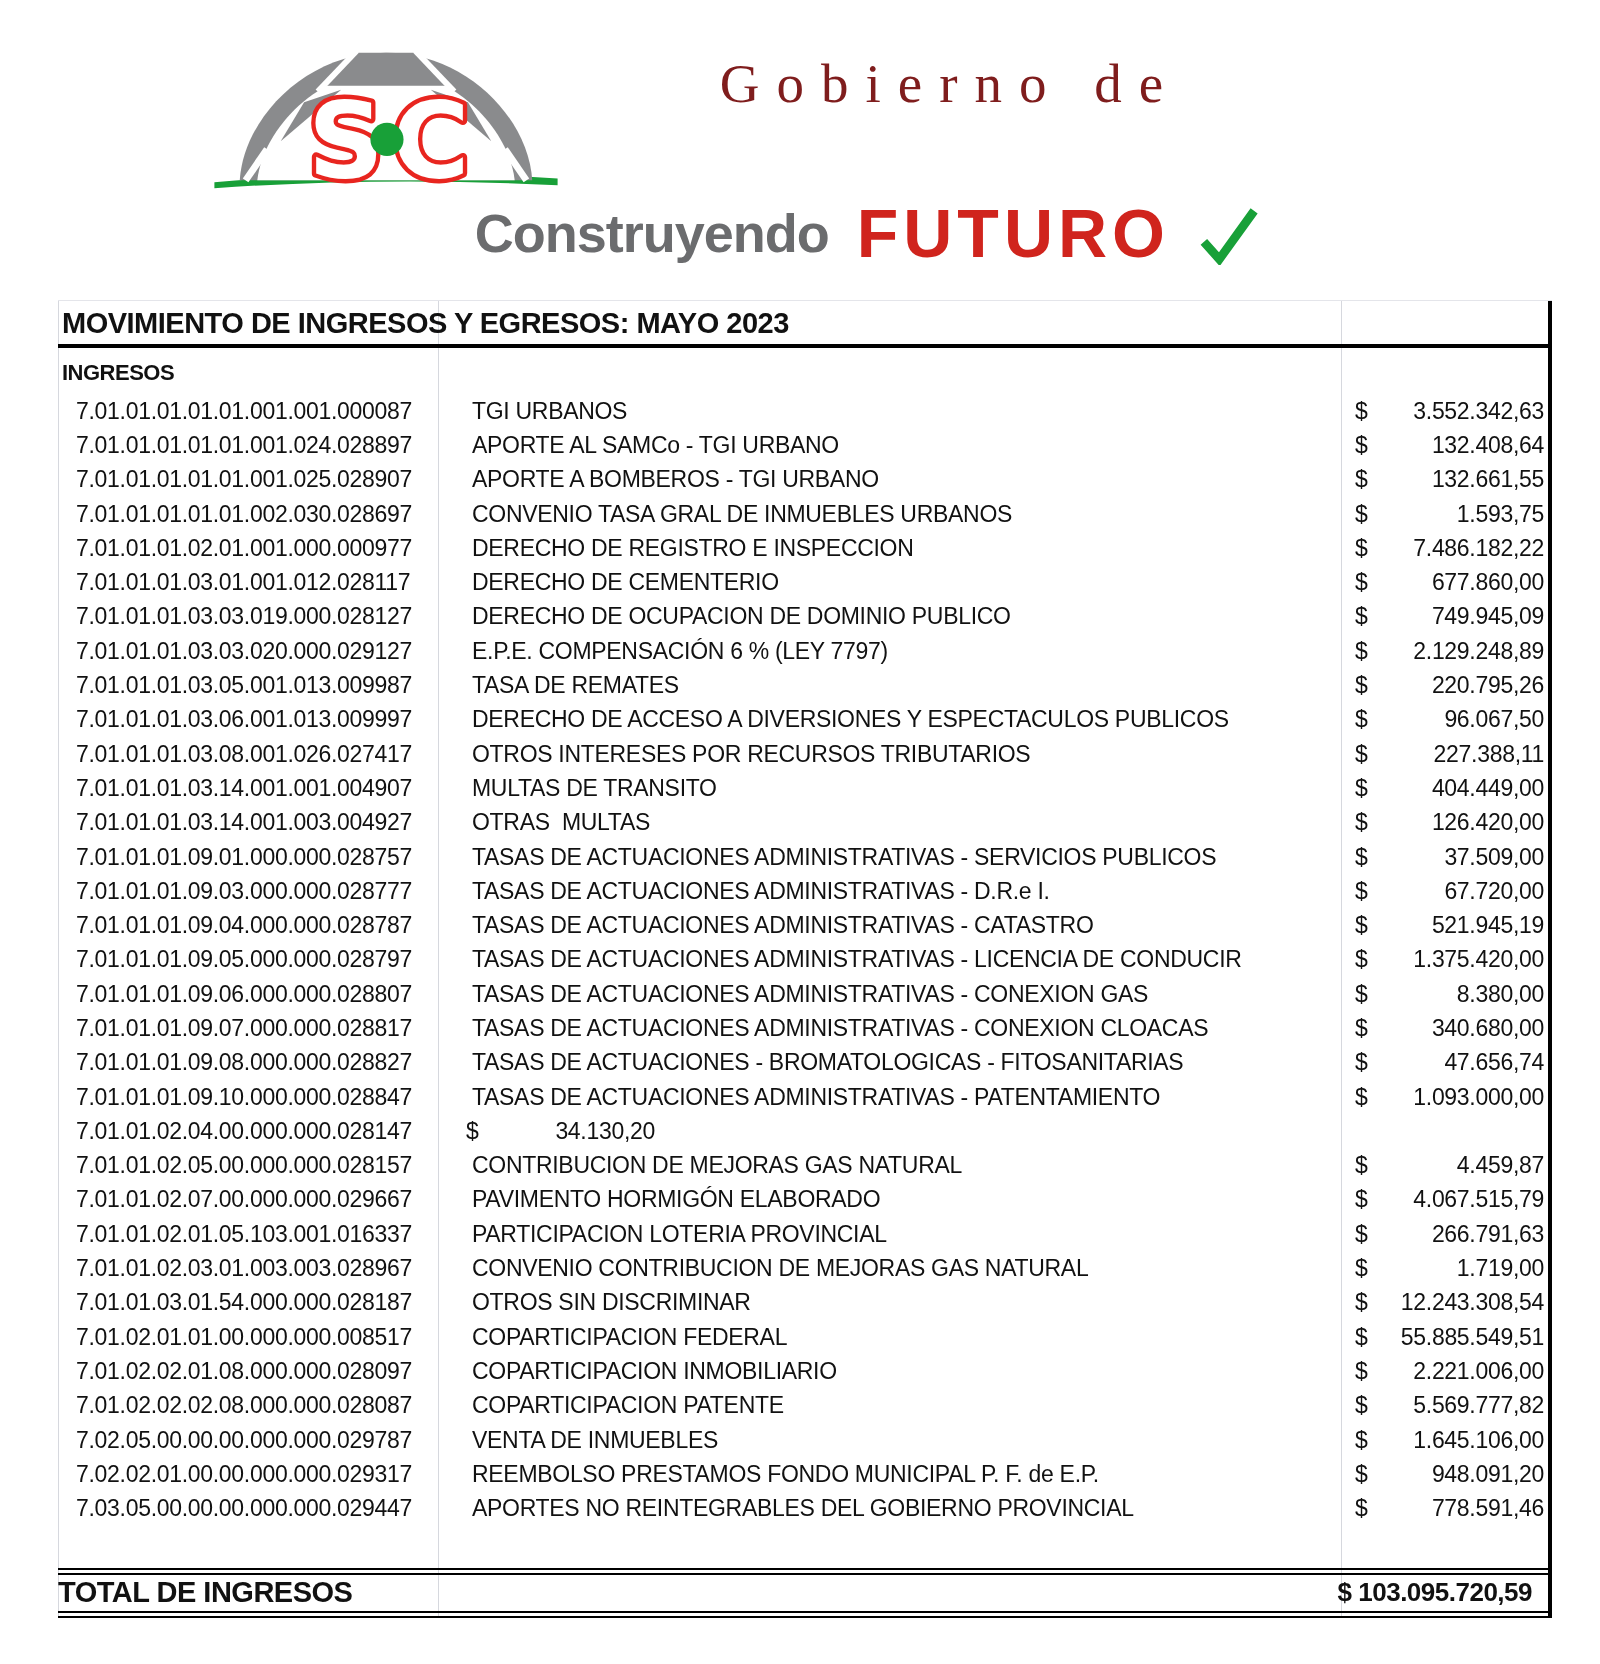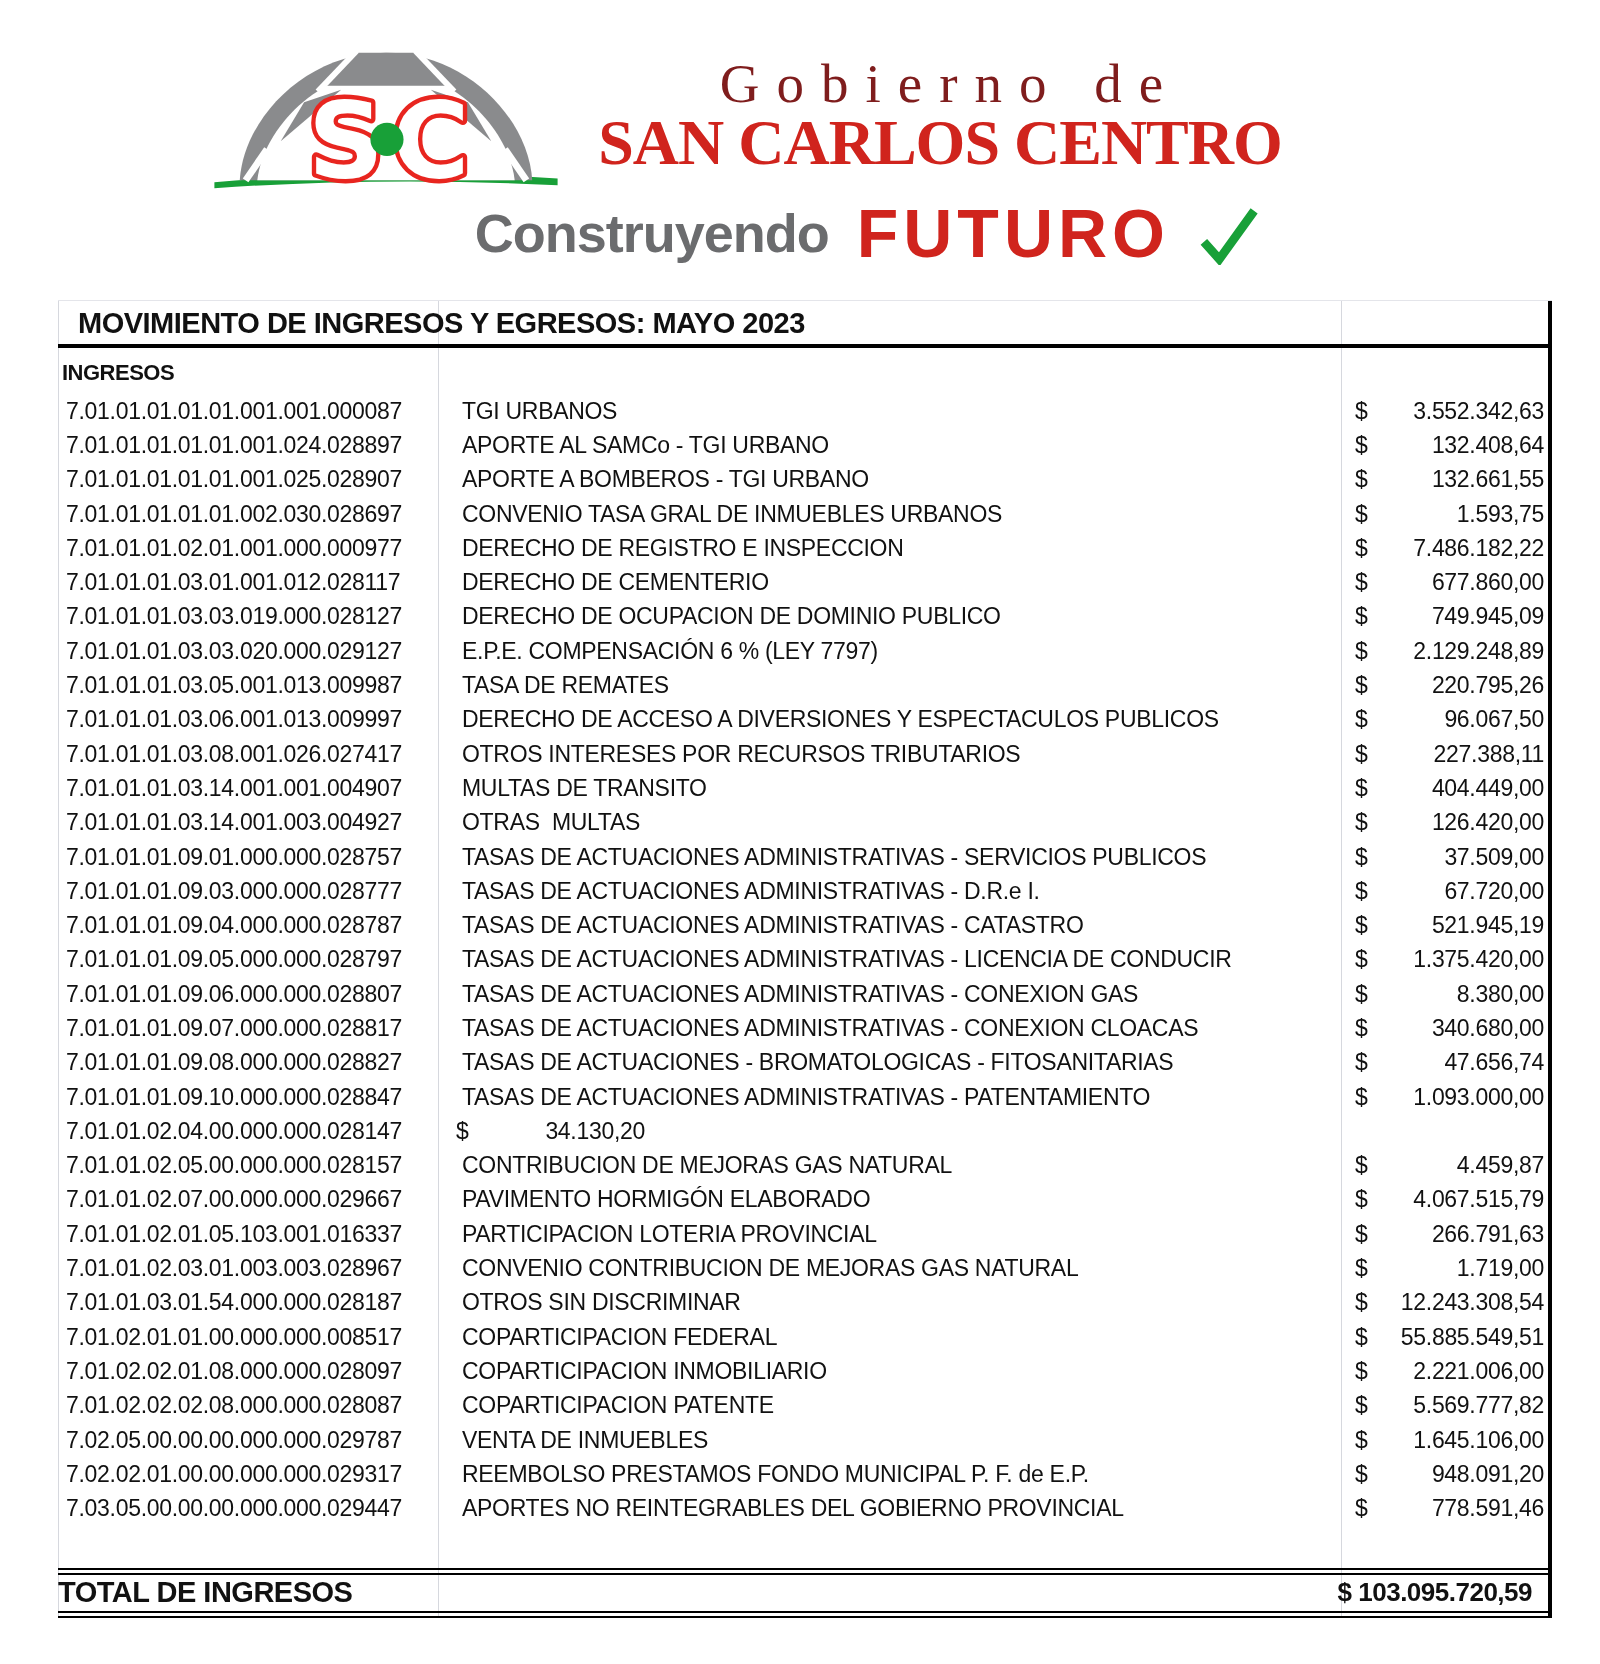--- a/index.html
+++ b/index.html
@@ -22,27 +22,27 @@
 
   
   .vline{position:absolute;top:300px;height:1318px;width:1px;background:#d6d8de;}
   .v-left{left:58px;}
   .v-sep1{left:438px;}
   .v-sep2{left:1341px;}
   .rborder{position:absolute;left:1548px;top:300px;width:4px;height:1318px;background:#000;}
 
   .tablewrap{position:absolute;left:58px;top:300px;width:1494px;border-top:1px solid #e4e5ea;}
   .title-row{height:43px;line-height:44px;border-bottom:4px solid #000;
-             font-weight:bold;font-size:29px;letter-spacing:-0.5px;padding-left:20px;
+             font-weight:bold;font-size:29px;letter-spacing:-0.5px;padding-left:4px;
              white-space:pre;}
   .section-row{height:46px;line-height:50px;font-weight:bold;font-size:22px;
                letter-spacing:-0.5px;padding-left:4px;white-space:pre;}
   .row{height:34.3px;display:flex;align-items:center;font-size:23px;letter-spacing:-0.3px;}
   .cell{white-space:pre;overflow:visible;}
-  .code{width:376px;flex:none;padding-left:8px;}
+  .code{width:376px;flex:none;padding-left:18px;}
   .desc{flex:1;padding-left:20px;}
   .amt{width:211px;flex:none;display:flex;justify-content:space-between;
        box-sizing:border-box;padding:0 8px 0 14px;}
   .spacer{height:42px;}
   .total-row{height:36px;border-top:7px double #000;border-bottom:7px double #000;
              display:flex;align-items:center;}
   .total-label{width:1279px;flex:none;padding-left:0;font-weight:bold;font-size:29px;
                letter-spacing:-0.5px;white-space:pre;}
   .total-amt{flex:1;text-align:right;padding-right:20px;font-weight:bold;font-size:26px;
              letter-spacing:-0.5px;white-space:pre;}
@@ -71,21 +71,20 @@
       <path d="M58 114 L36 146" stroke="#ffffff" stroke-width="7"></path>
       <path d="M302 114 L324 146" stroke="#ffffff" stroke-width="7"></path>
 
       <text x="139" y="144" text-anchor="middle" font-family="DejaVu Sans, sans-serif" font-weight="bold" font-size="108" fill="#ffffff" stroke="#e8251f" stroke-width="9" stroke-linejoin="round" paint-order="stroke">S</text>
       <text x="226" y="144" text-anchor="middle" font-family="DejaVu Sans, sans-serif" font-weight="bold" font-size="108" fill="#ffffff" stroke="#e8251f" stroke-width="9" stroke-linejoin="round" paint-order="stroke">C</text>
       <circle cx="181" cy="104" r="17" fill="#18a038"></circle>
     </svg>
   </div>
 
   <div class="gov-line">Gobierno de</div>
-  <div class="city-name">SAN CARLOS CENTRO</div>
 
   <div class="tagline">
     <span class="slogan1">Construyendo</span>
     <span class="slogan2">FUTURO</span>
     <svg class="check" viewBox="0 0 64 60">
       <path d="M6 36 L22 54 L58 4" fill="none" stroke="#18a038" stroke-width="9"></path>
     </svg>
   </div>
 
   <div class="vline v-left"></div>

